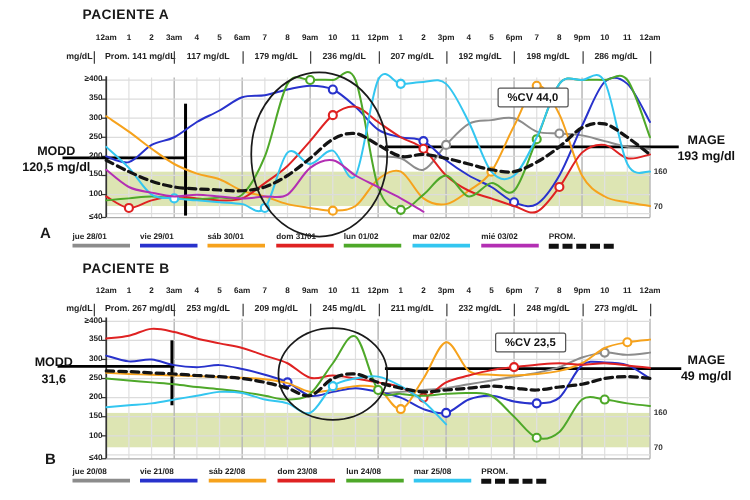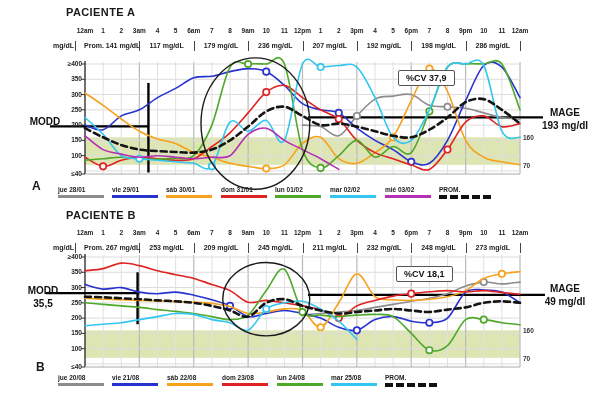--- a/index.html
+++ b/index.html
@@ -166,39 +166,40 @@
       <path d="M85.0,325.8C88.0,325.5,97.1,324.7,103.1,324.2C109.2,323.7,115.2,323.5,121.3,322.7C127.3,321.9,133.3,320.7,139.4,319.6C145.4,318.6,151.5,317.6,157.5,316.6C163.5,315.6,169.6,313.9,175.6,313.5C181.7,313.2,187.7,313.4,193.8,314.4C199.8,315.5,205.8,318.3,211.9,319.6C217.9,321.0,224.0,320.9,230.0,322.7C236.0,324.5,242.1,332.6,248.1,330.3C254.2,328.0,260.2,313.5,266.3,308.9C272.3,304.4,278.3,304.1,284.4,302.8C290.4,301.6,296.5,300.3,302.5,301.3C308.5,302.3,314.6,305.6,320.6,308.9C326.7,312.3,332.7,316.1,338.8,321.2C344.8,326.3,353.9,336.4,356.9,339.5" fill="none" stroke="#33c6f0" stroke-width="1.6" stroke-dasharray="none" stroke-linecap="round"></path>
       <circle cx="266.25" cy="308.94444444444446" r="3.2" fill="#fff" stroke="#33c6f0" stroke-width="1.7"></circle>
       <path d="M85.0,296.7C88.0,296.8,97.1,297.1,103.1,297.3C109.2,297.6,115.2,297.9,121.3,298.3C127.3,298.6,133.3,298.8,139.4,299.2C145.4,299.5,151.5,300.0,157.5,300.4C163.5,300.7,169.6,300.9,175.6,301.3C181.7,301.7,187.7,302.1,193.8,302.8C199.8,303.6,205.8,304.6,211.9,305.9C217.9,307.2,224.0,308.7,230.0,310.5C236.0,312.3,242.1,317.9,248.1,316.6C254.2,315.3,260.2,305.7,266.3,302.8C272.3,299.9,278.3,298.7,284.4,299.2C290.4,299.7,296.5,304.0,302.5,305.9C308.5,307.8,314.6,309.2,320.6,310.5C326.7,311.7,332.7,313.3,338.8,313.5C344.8,313.8,350.8,312.5,356.9,312.0C362.9,311.5,369.0,311.0,375.0,310.5C381.0,310.0,387.1,308.9,393.1,308.9C399.2,308.9,405.2,310.0,411.3,310.5C417.3,311.0,423.3,312.2,429.4,312.0C435.4,311.8,441.5,310.3,447.5,309.6C453.5,308.8,459.6,308.5,465.6,307.4C471.7,306.3,477.7,303.9,483.8,302.8C489.8,301.8,495.8,301.3,501.9,301.3C507.9,301.3,517.0,302.6,520.0,302.8" fill="none" stroke="#141414" stroke-width="2.6" stroke-dasharray="6 4" stroke-linecap="round"></path>
       <ellipse cx="266.25" cy="299.1666666666667" rx="43.5" ry="36.666666666666664" fill="none" stroke="#1a1a1a" stroke-width="1.4"></ellipse>
     </svg>
 
   <div class="ttl" style="top:6px">PACIENTE A</div>
   <div class="unit" style="top:42px">mg/dL</div>
   <div class="side" style="left:6px;top:115px;width:78px">
     <div>MODD</div>
+    <div>120,5 mg/dl</div>
   </div>
   <div class="side" style="left:533px;top:106px;width:64px">
     <div>MAGE</div>
     <div>193 mg/dl</div>
   </div>
-  <div class="cv" style="left:398px;top:70px">%CV 37,9</div>
+  <div class="cv" style="left:398px;top:70px">%CV 44,0</div>
   <div class="corner" style="left:32px;top:179px">A</div>
 
   <div class="ttl" style="top:209px">PACIENTE B</div>
   <div class="unit" style="top:244px">mg/dL</div>
   <div class="side" style="left:10px;top:284px;width:66px">
     <div>MODD</div>
-    <div>35,5</div>
+    <div>31,6</div>
   </div>
   <div class="side" style="left:533px;top:282px;width:64px">
     <div>MAGE</div>
     <div>49 mg/dl</div>
   </div>
-  <div class="cv" style="left:396px;top:266px">%CV 18,1</div>
+  <div class="cv" style="left:396px;top:266px">%CV 23,5</div>
   <div class="corner" style="left:36px;top:360px">B</div>
 <div class="ytick" style="top:60px">≥400</div>
     <div class="ytick" style="top:75.27777777777777px">350</div>
     <div class="ytick" style="top:90.55555555555556px">300</div>
     <div class="ytick" style="top:105.83333333333334px">250</div>
     <div class="ytick" style="top:121.11111111111111px">200</div>
     <div class="ytick" style="top:136.38888888888889px">150</div>
     <div class="ytick" style="top:151.66666666666669px">100</div>
     <div class="ytick" style="top:170px">≤40</div>
     <div class="rlabel" style="top:134.33333333333331px">160</div>

